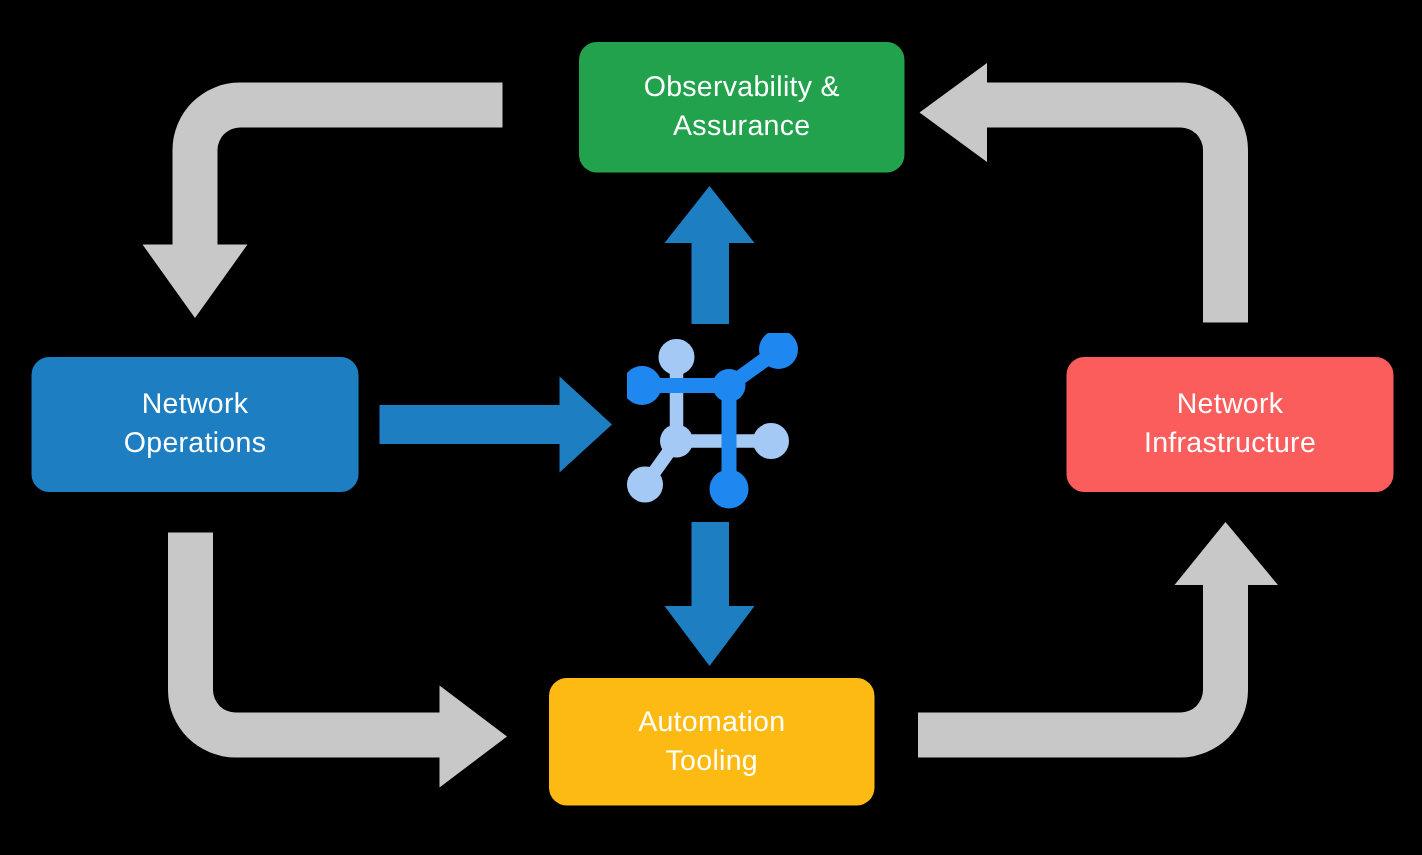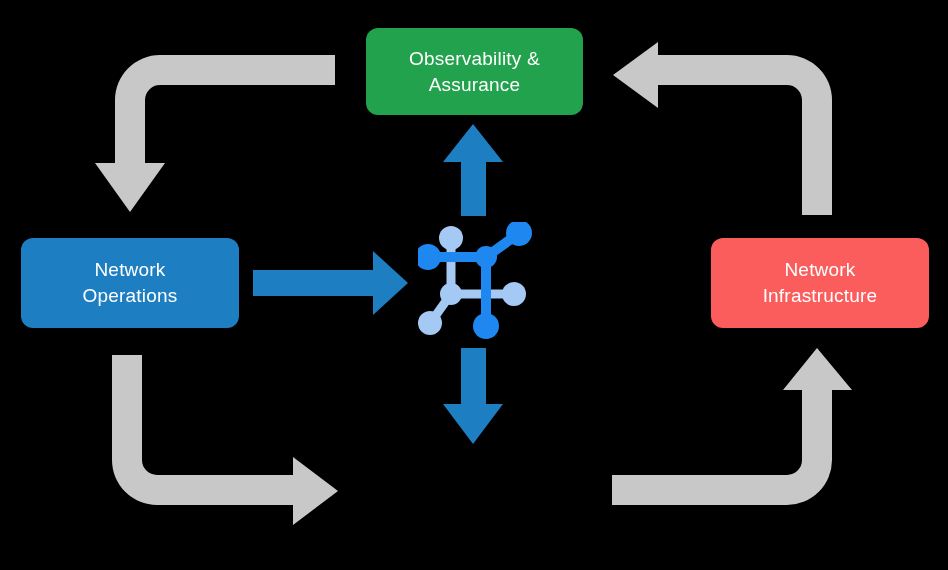--- a/index.html
+++ b/index.html
@@ -119,29 +119,33 @@
     </g>
 
     <g fill="#1E88F0">
       <circle cx="10" cy="35" r="13"></circle>
       <circle cx="68" cy="35" r="11"></circle>
       <circle cx="101" cy="11" r="13"></circle>
       <circle cx="68" cy="104" r="13"></circle>
     </g>
   </svg>
 
-  <div class="node-box" id="box-observability" style="background:#22A24C;">
+  <div class="node-box" id="box-observability" style="background:#22A24C;margin-left:20px;">
     <span class="node-label">Observability &amp;
 Assurance</span>
   </div>
 
   <div class="node-box" id="box-network-operations" style="background:#1D7EC2;">
     <span class="node-label">Network
 Operations</span>
   </div>
 
   <div class="node-box" id="box-network-infrastructure" style="background:#FB5C5C;">
     <span class="node-label">Network
 Infrastructure</span>
   </div>
 
+  <div class="node-box" id="box-automation-tooling" style="background:#FDBA12;">
+    <span class="node-label">Automation
+Tooling</span>
+  </div>
 
 </div>
 
 </body></html>

